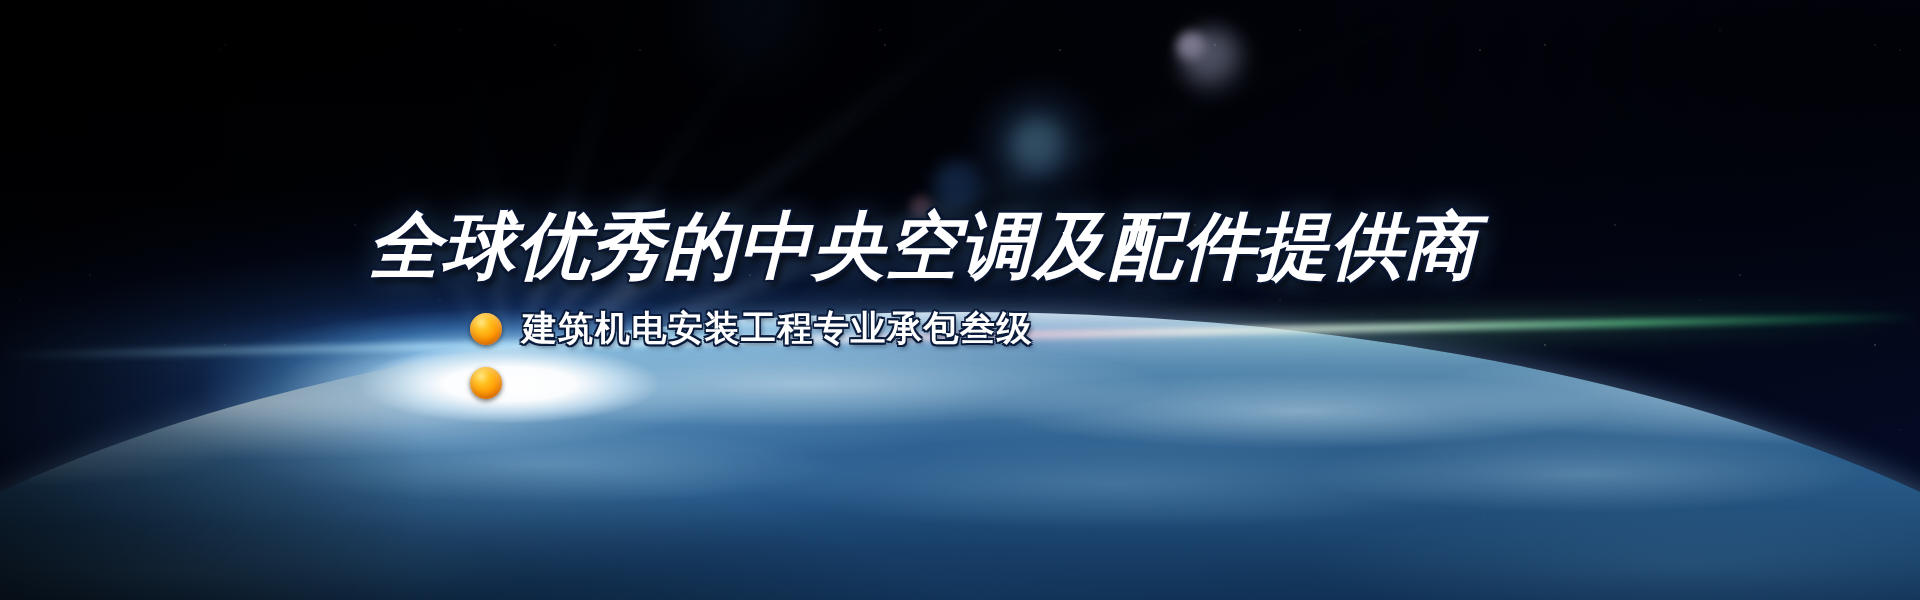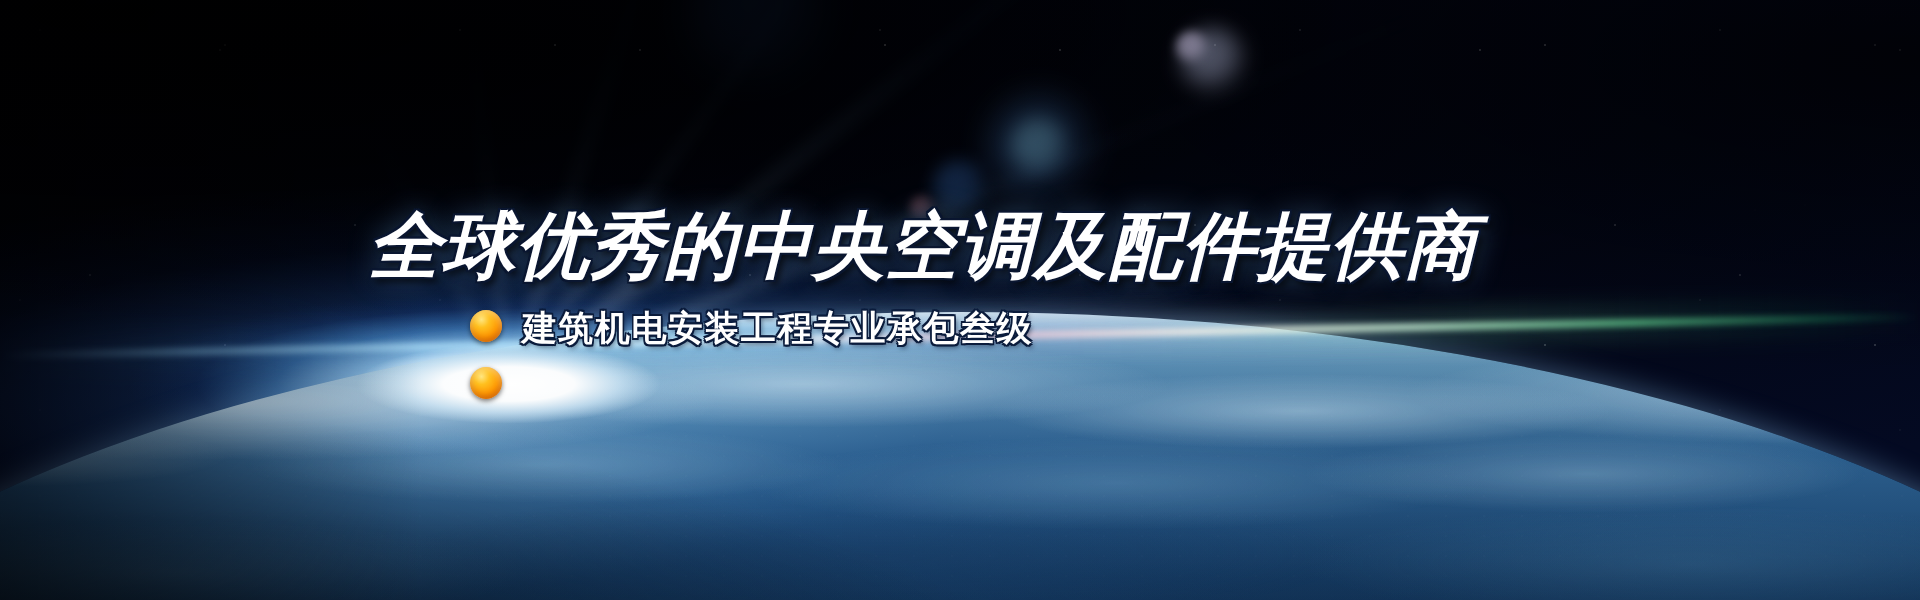--- a/index.html
+++ b/index.html
@@ -222,21 +222,21 @@
   .bullets {
     position: absolute;
     left: 470px;
     top: 310px;
     display: flex;
     flex-direction: column;
     gap: 22px;
   }
   .bullet-row {
     display: flex;
-    align-items: flex-start;
+    align-items: flex-end;
     gap: 20px;
   }
   .dot {
     width: 32px; height: 32px;
     border-radius: 50%;
     flex: 0 0 auto;
     background:
       radial-gradient(circle at 36% 30%, #ffe680 0%, #ffc01f 26%, #ff9b05 56%, #ef7c00 78%, #d96600 100%);
     box-shadow:
       0 2px 5px rgba(0,0,0,0.55),

